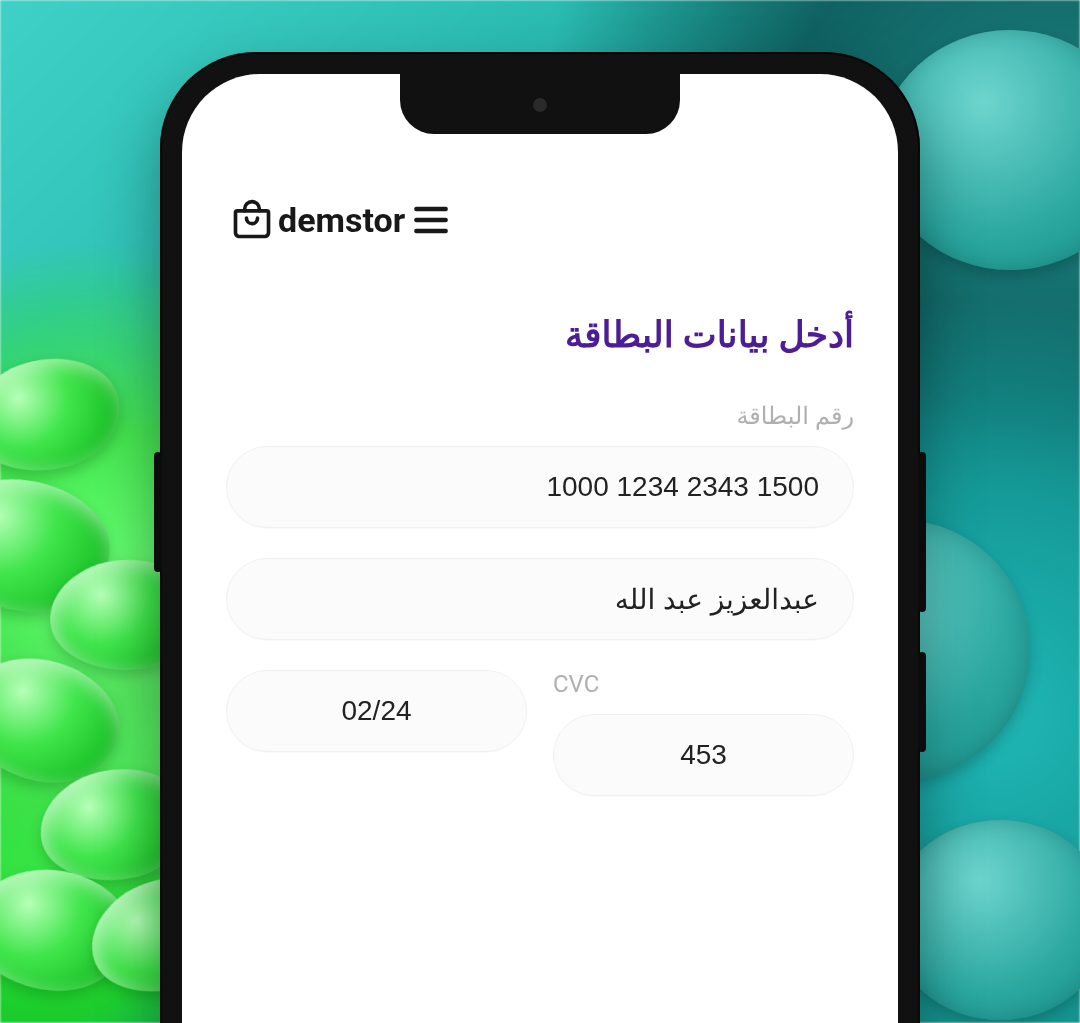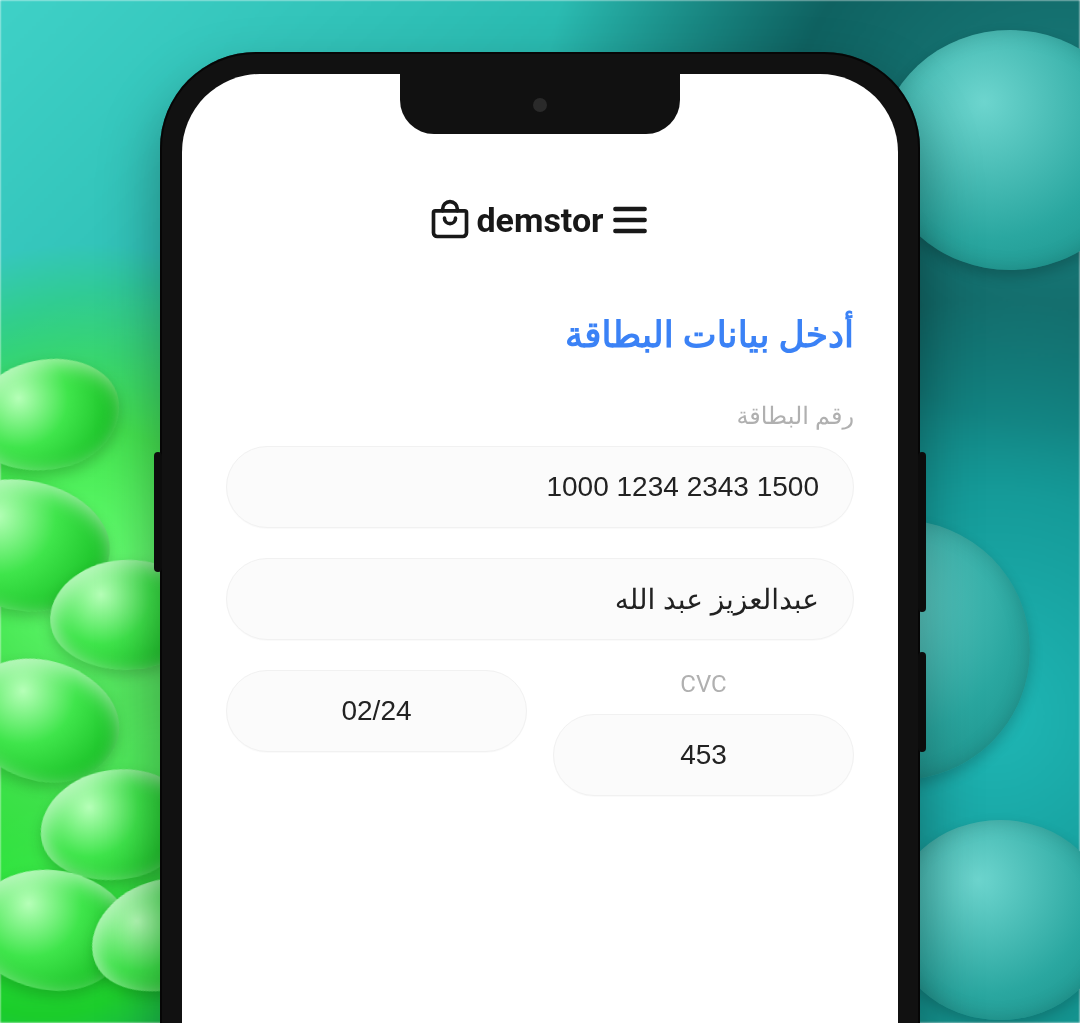--- a/index.html
+++ b/index.html
@@ -64,27 +64,27 @@
   background: #111;
   border-bottom-left-radius: 34px;
   border-bottom-right-radius: 34px;
   z-index: 5;
 }
 .notch::after{ content:""; position:absolute; top:24px; left:50%; transform:translateX(-50%); width:14px; height:14px; border-radius:50%; background:#2a2a2a; }
 
 
 .app { position:absolute; inset:0; padding: 110px 44px 0; direction: ltr; }
 
-.topbar { display:flex; align-items:center; justify-content:center; height:72px; }
+.topbar { display:flex; align-items:center; justify-content:flex-start; height:72px; }
 .brand { font-size: 34px; font-weight: 700; color:#181818; }
 .icon-btn { width:52px; height:52px; display:flex; align-items:center; justify-content:center; background:transparent; border:none; cursor:pointer; color:#181818; }
 .icon-btn svg { width:44px; height:44px; stroke:#181818; }
 
 .section { margin-top: 58px; direction: rtl; text-align: right; }
-.title { font-size: 36px; font-weight: 800; color:#3b82f6; margin-bottom: 46px; }
+.title { font-size: 36px; font-weight: 800; color:#4c1d95; margin-bottom: 46px; }
 
 .field-group { margin-bottom: 30px; }
 .label { font-size: 24px; color:#b0b0b0; margin-bottom: 16px; }
 .input {
   width: 100%;
   height: 82px;
   border-radius: 44px;
   background: #fbfbfb;
   border: 1px solid #f1f1f1;
   padding: 0 34px;
@@ -149,21 +149,21 @@
           <div class="label">رقم البطاقة</div>
           <input class="input" type="text" dir="ltr" style="text-align: right;" value="1500 2343 1234 1000">
         </div>
 
         <div class="field-group">
           <input class="input" type="text" value="عبدالعزيز عبد الله" style="">
         </div>
 
         <div class="row">
           <div class="col">
-            <div class="label" style="direction:ltr;text-align:center;">CVC</div>
+            <div class="label" style="direction:ltr;text-align:left;">CVC</div>
             <input class="input center" type="text" dir="ltr" value="453" style="">
           </div>
           <div class="col">
             <input class="input center" type="text" dir="ltr" value="02/24" style="">
           </div>
         </div>
 
       </div>
     </div>
   </div>

